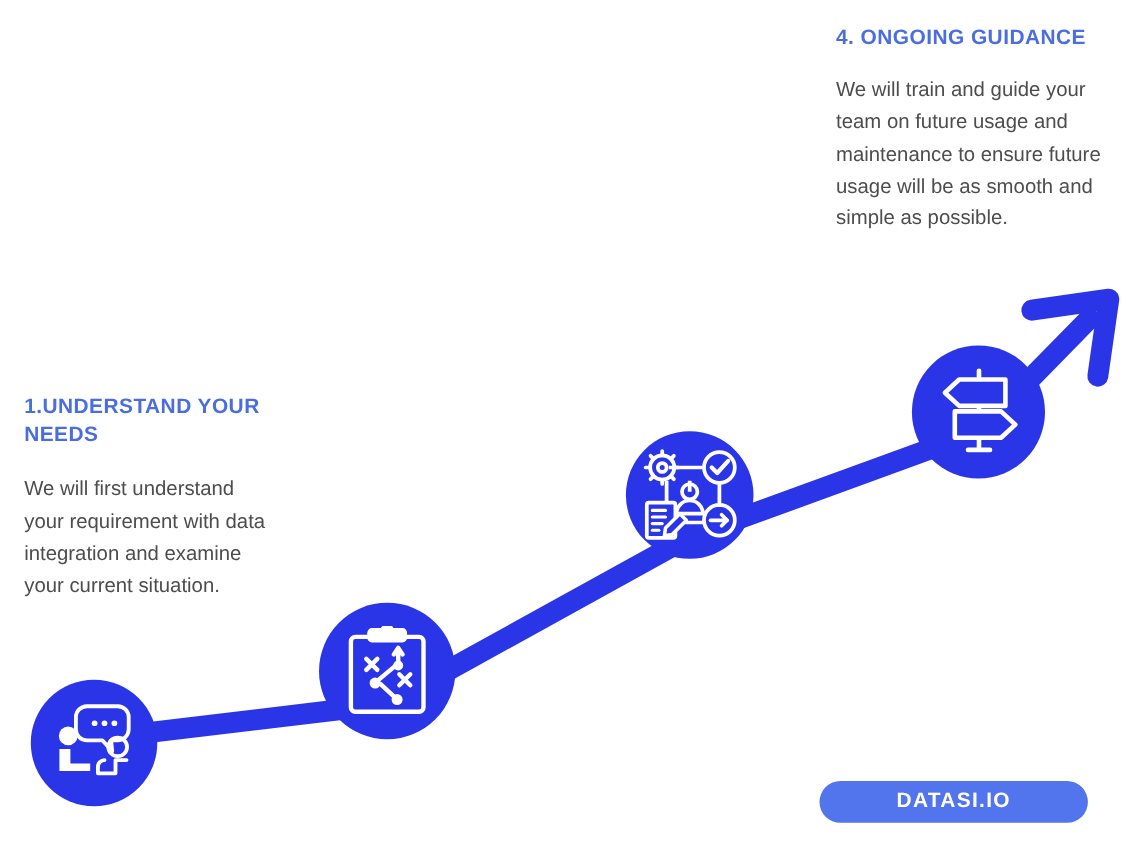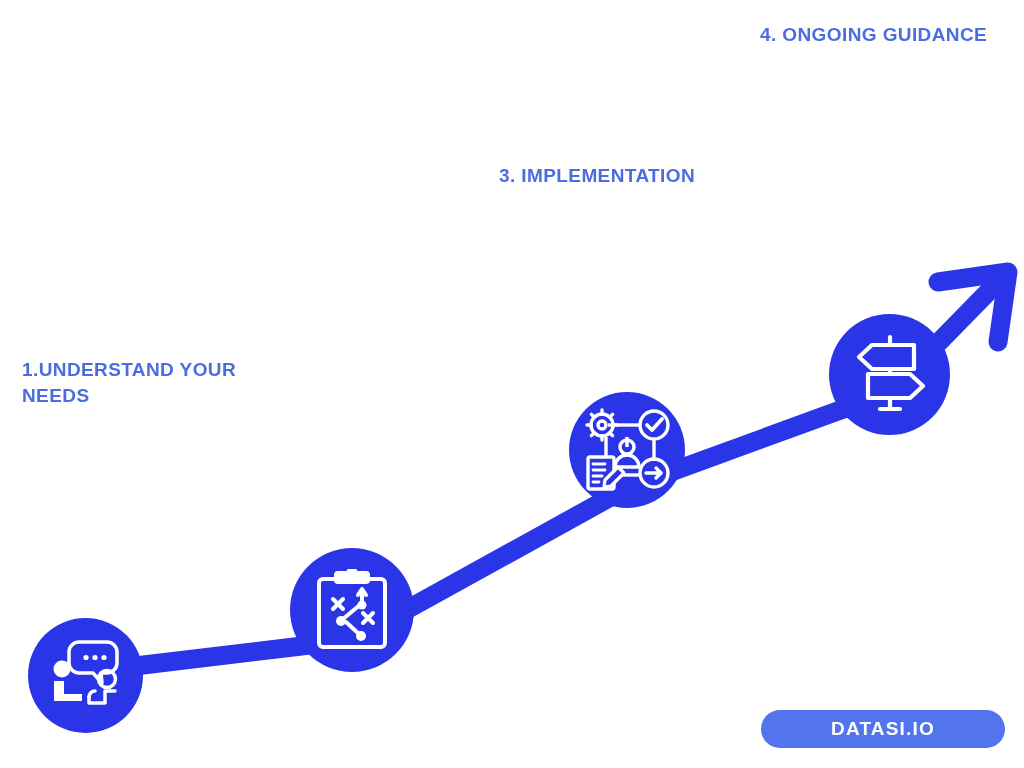--- a/index.html
+++ b/index.html
@@ -48,21 +48,21 @@
   #s1 { left:22px;  top:325px; width:222px;margin-top:32px; }
   #s2 { left:260px; top:258px; width:215px; }
   #s3 { left:499px; top:163px; width:242px; }
   #s4 { left:760px; top:22px;  width:255px; }
   #s3 .step-title { margin-bottom:26px; }
   #s4 .step-title { margin-bottom:18px; }
 
   
   #brand {
     position:absolute;
-    left:761px; top:710px;
+    left:745px; top:710px;
     width:244px; height:38px;
     background:#5274ec;
     border-radius:19px;
     display:flex; align-items:center; justify-content:center;
     z-index:4;
   }
   #brand-label {
     color:#ffffff;
     font-weight:bold;
     font-size:19px;
@@ -174,28 +174,29 @@
       <line x1="28" y1="75" x2="48" y2="75" stroke="#ffffff" stroke-width="4.2" stroke-linecap="round"></line>
 
       <path d="M62 11 h-42 l-13 12 l13 12 h42 z" fill="#2b35e8" stroke="#ffffff" stroke-width="4.2" stroke-linejoin="round"></path>
 
       <path d="M16 40 h42 l13 12 l-13 12 h-42 z" fill="#2b35e8" stroke="#ffffff" stroke-width="4.2" stroke-linejoin="round"></path>
     </svg>
   </div>
 
   <div class="step-text" id="s1">
     <div class="step-title">1.UNDERSTAND YOUR NEEDS</div>
+    <div class="step-body">We will first understand your requirement with data integration and examine your current situation.</div>
   </div>
 
 
   <div class="step-text" id="s3">
-    <div class="step-title">3. IMPLEMENTATION</div>
   </div>
 
   <div class="step-text" id="s4">
     <div class="step-title">4. ONGOING GUIDANCE</div>
+    <div class="step-body">We will train and guide your team on future usage and maintenance to ensure future usage will be as smooth and simple as possible.</div>
   </div>
 
   <div id="brand">
     <span id="brand-label">DATASI.IO</span>
   </div>
 
 </div>
 
 </body></html>

